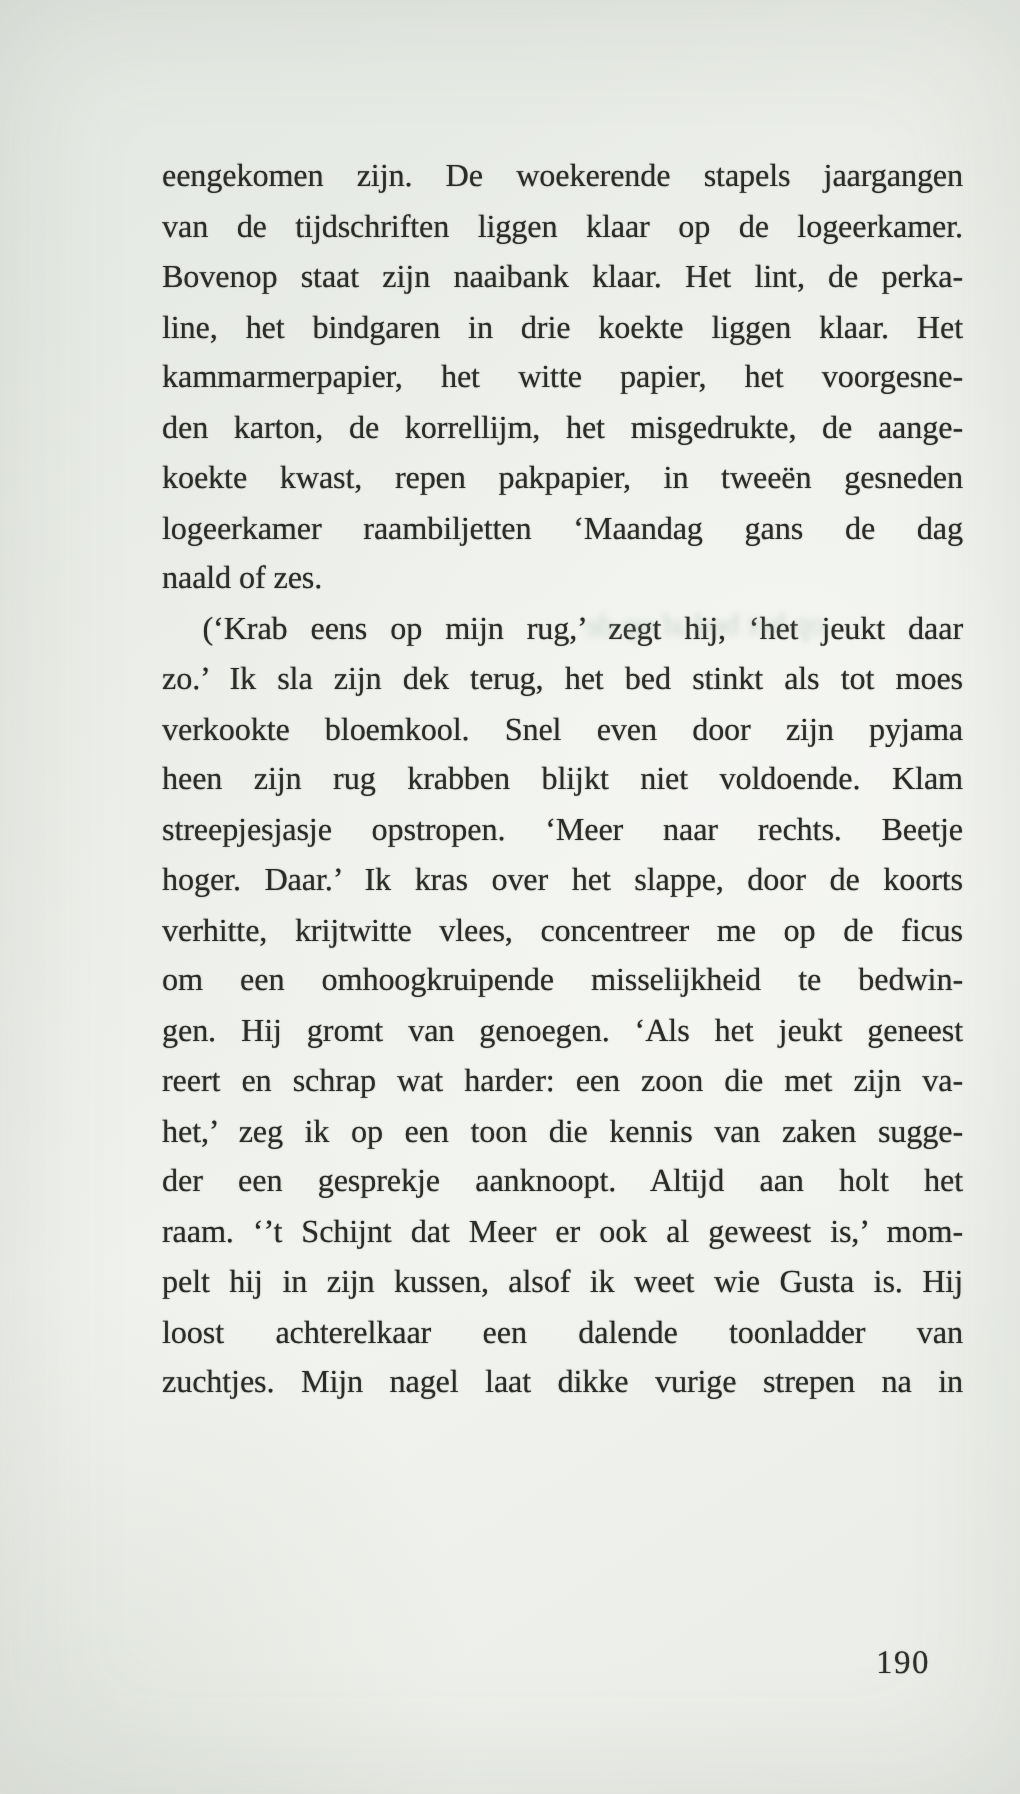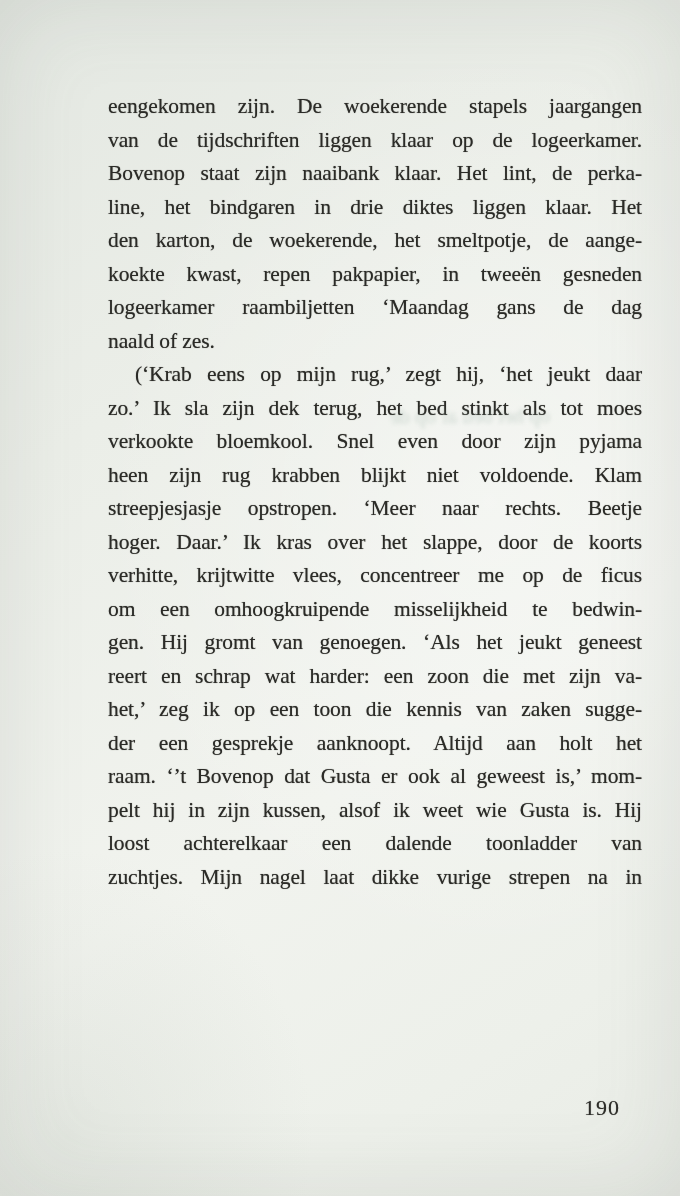--- a/index.html
+++ b/index.html
@@ -28,21 +28,21 @@
     content: "";
     position: absolute;
     inset: 0;
     box-shadow: inset 0 0 90px rgba(90,100,90,0.14);
     pointer-events: none;
   }
 
   .text-block {
     position: absolute;
     left: 108px;
-    top: 90px;
+    top: 101px;
     width: 534px;
   }
 
   .line {
     font-size: 21.5px;
     line-height: 33.5px;
     letter-spacing: -0.1px;
     color: #2b2b27;
     text-shadow: 0 0 0.9px rgba(43,43,39,0.65);
     text-align: justify;
@@ -89,38 +89,39 @@
 </style>
 </head>
 <body>
 
 <div class="page">
 
   <div class="text-block">
     <p class="line">eengekomen zijn. De woekerende stapels jaargangen</p>
     <p class="line">van de tijdschriften liggen klaar op de logeerkamer.</p>
     <p class="line">Bovenop staat zijn naaibank klaar. Het lint, de perka-</p>
-    <p class="line">line, het bindgaren in drie diktes liggen klaar. Het</p>
-    <p class="line">den karton, de woekerende, het smeltpotje, de aange-</p>
+    <p class="line">line, het bindgaren in drie koekte liggen klaar. Het</p>
+    <p class="line">kammarmerpapier, het witte papier, het voorgesne-</p>
+    <p class="line">den karton, de korrellijm, het misgedrukte, de aange-</p>
     <p class="line">koekte kwast, repen pakpapier, in tweeën gesneden</p>
     <p class="line">logeerkamer raambiljetten ‘Maandag gans de dag</p>
     <p class="line para-end">naald of zes.</p>
     <p class="line indent">(‘Krab eens op mijn rug,’ zegt hij, ‘het jeukt daar</p>
     <p class="line">zo.’ Ik sla zijn dek terug, het bed stinkt als tot moes</p>
     <p class="line">verkookte bloemkool. Snel even door zijn pyjama</p>
     <p class="line">heen zijn rug krabben blijkt niet voldoende. Klam</p>
     <p class="line">streepjesjasje opstropen. ‘Meer naar rechts. Beetje</p>
     <p class="line">hoger. Daar.’ Ik kras over het slappe, door de koorts</p>
     <p class="line">verhitte, krijtwitte vlees, concentreer me op de ficus</p>
     <p class="line">om een omhoogkruipende misselijkheid te bedwin-</p>
     <p class="line">gen. Hij gromt van genoegen. ‘Als het jeukt geneest</p>
     <p class="line">reert en schrap wat harder: een zoon die met zijn va-</p>
     <p class="line">het,’ zeg ik op een toon die kennis van zaken sugge-</p>
     <p class="line">der een gesprekje aanknoopt. Altijd aan holt het</p>
-    <p class="line">raam. ‘’t Bovenop dat Gusta er ook al geweest is,’ mom-</p>
+    <p class="line">raam. ‘’t Schijnt dat Meer er ook al geweest is,’ mom-</p>
     <p class="line">pelt hij in zijn kussen, alsof ik weet wie Gusta is. Hij</p>
     <p class="line">loost achterelkaar een dalende toonladder van</p>
     <p class="line">zuchtjes. Mijn nagel laat dikke vurige strepen na in</p>
   </div>
 
   <div class="ghost">op het bed af op de</div>
 
   <div class="page-number">190</div>
 
 </div>

